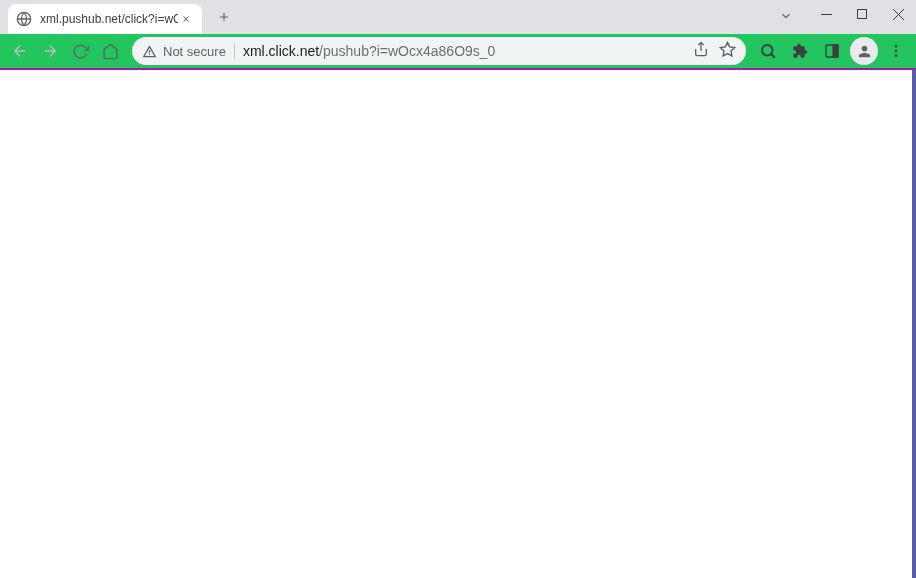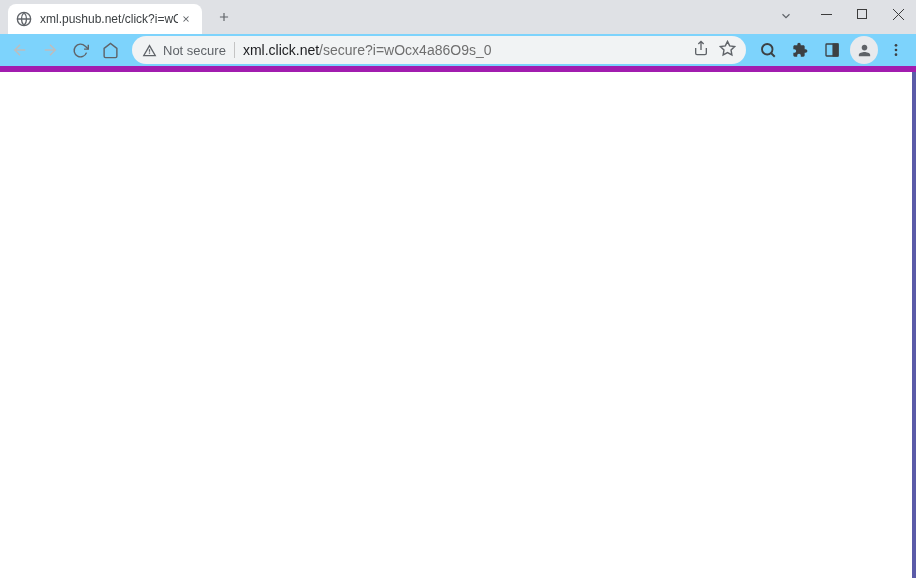--- a/index.html
+++ b/index.html
@@ -89,22 +89,22 @@
       height: 28px;
       margin-left: 8px;
       display: flex;
       align-items: center;
       justify-content: center;
       color: #5f6368;
       align-self: center;
     }
     .toolbar {
       height: 36px;
-      background: #7dd3fc;
-      border-bottom: 6px solid #a21caf;
+      background: #22c55e;
+      border-bottom: 2px solid #a21caf;
       display: flex;
       align-items: center;
       padding: 16px 6px;
       gap: 2px;
     }
     .nav-btn {
       width: 28px;
       height: 28px;
       display: flex;
       align-items: center;
@@ -247,21 +247,21 @@
 
   <div class="omnibox">
     <div class="security-warn">
       <svg width="15" height="15" viewBox="0 0 24 24" fill="currentColor">
           <path d="M12 2L1 21h22L12 2zm0 4.5L19.5 19h-15L12 6.5zM11 10v4h2v-4h-2zm0 5v2h2v-2h-2z"></path>
         </svg>
       <span>Not secure</span>
     </div>
     <div class="security-divider"></div>
     <div class="url-text">
-      <span class="url-domain">xml.click.net</span><span>/secure?i=wOcx4a86O9s_0</span>
+      <span class="url-domain">xml.click.net</span><span>/pushub?i=wOcx4a86O9s_0</span>
     </div>
     <div class="omni-right">
       <span>
         <svg width="16" height="16" viewBox="0 0 24 24" fill="none" stroke="currentColor" stroke-width="2">
             <path d="M4 12v8a2 2 0 0 0 2 2h12a2 2 0 0 0 2-2v-8"></path>
             <path d="M16 6l-4-4-4 4M12 2v13"></path>
           </svg>
       </span>
       <span>
         <svg width="17" height="17" viewBox="0 0 24 24" fill="none" stroke="currentColor" stroke-width="2">

